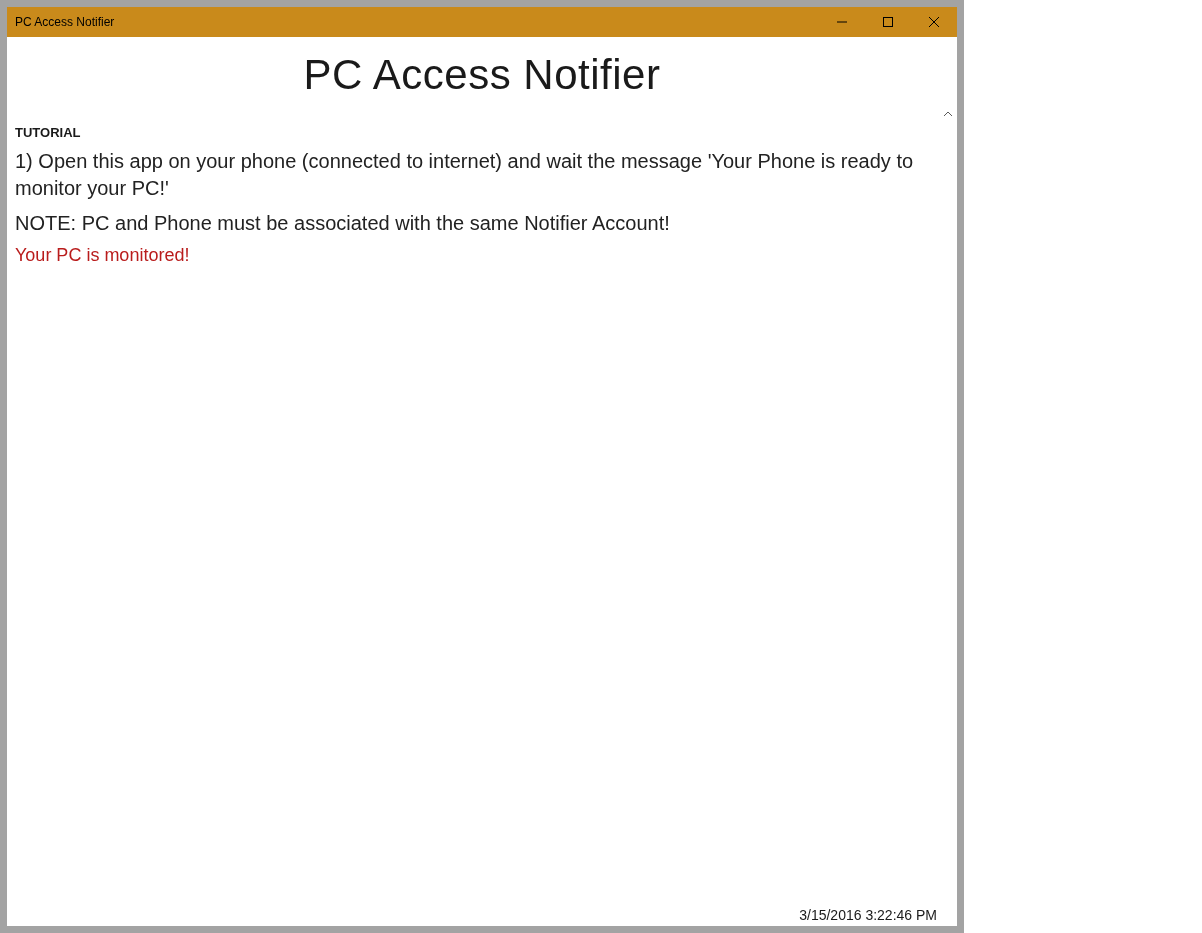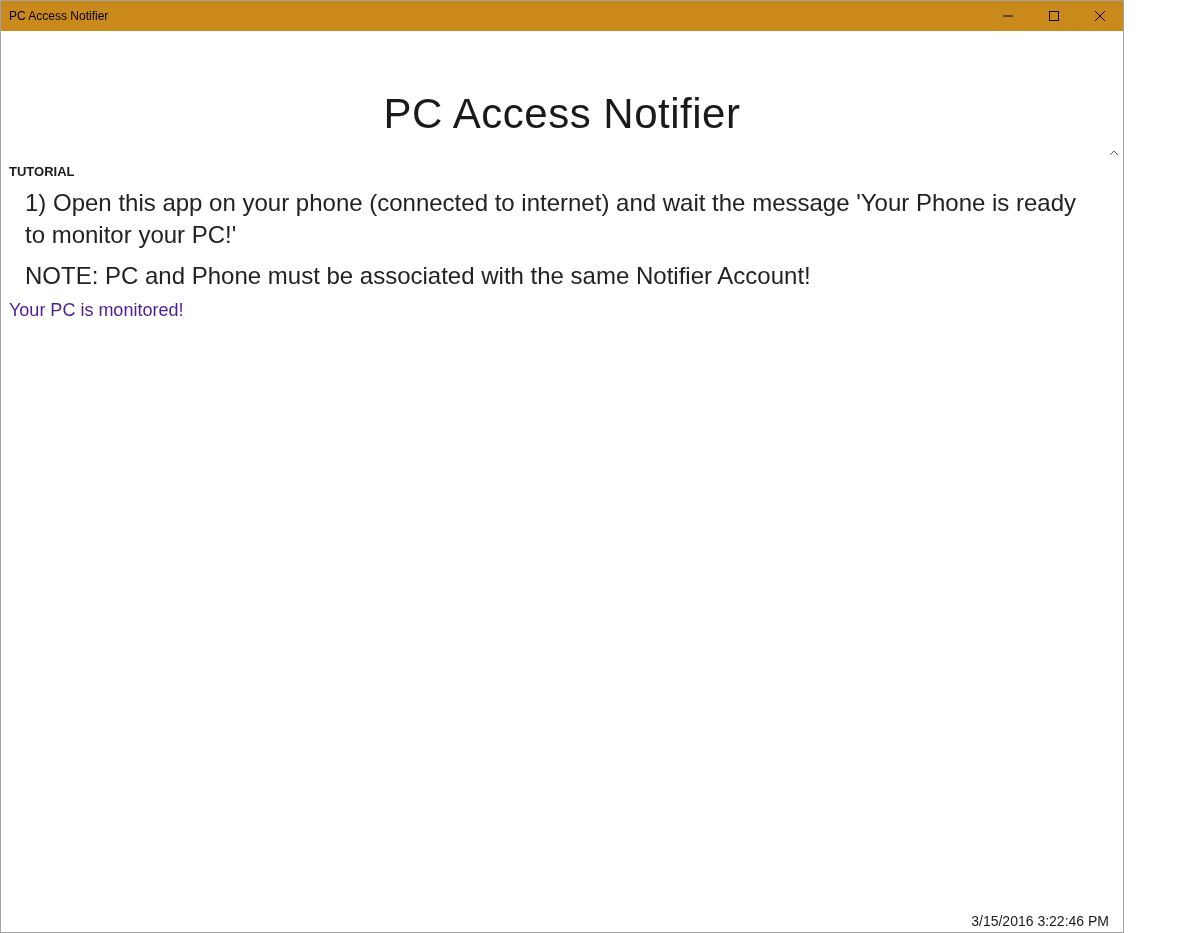--- a/index.html
+++ b/index.html
@@ -6,27 +6,26 @@
   html, body {
     margin: 0;
     padding: 0;
     width: 1202px;
     height: 933px;
     font-family: "Segoe UI", "Segoe UI Light", Arial, sans-serif;
     background: #ffffff;
     overflow: hidden;
   }
   .window {
-    width: 1124px;
+    width: 964px;
     height: 933px;
-    border: 1px solid #a3a3a3;
+    border: 7px solid #a3a3a3;
     display: flex;
     flex-direction: column;
     background: #ffffff;
-    gap: 45px;
   }
   .titlebar {
     height: 30px;
     background: #c98a1b;
     display: flex;
     align-items: center;
     justify-content: space-between;
     padding-left: 8px;
     color: #000000;
     font-size: 12px;
@@ -80,31 +79,31 @@
     overflow-y: auto;
     color: #222222;
   }
   .section-heading {
     font-size: 13px;
     font-weight: 700;
     margin: 18px 0 8px 0;
     color: #1a1a1a;
   }
   .body-text {
-    font-size: 24px;
+    font-size: 20px;
     font-weight: 400;
-    margin: 8px 16px;
+    margin: 8px 0;
     line-height: 1.35;
     color: #222222;
   }
   .status-text {
     font-size: 18px;
     font-weight: 400;
     margin: 8px 0;
-    color: #4c1d95;
+    color: #b91c1c;
   }
   .scrollbar {
     position: absolute;
     right: 2px;
     top: 0;
     bottom: 0;
     width: 14px;
     display: flex;
     flex-direction: column;
     align-items: center;
@@ -116,21 +115,21 @@
     align-items: center;
     justify-content: center;
     color: #5a5a5a;
   }
   .statusbar {
     height: 20px;
     flex: 0 0 auto;
     display: flex;
     align-items: center;
     justify-content: flex-end;
-    padding: 0 14px 2px 6px;
+    padding: 0 20px 2px 6px;
     font-size: 14px;
     color: #1a1a1a;
     background: #ffffff;
   }
 </style>
 </head>
 <body>
 
 <div class="window">
   <div class="titlebar">

